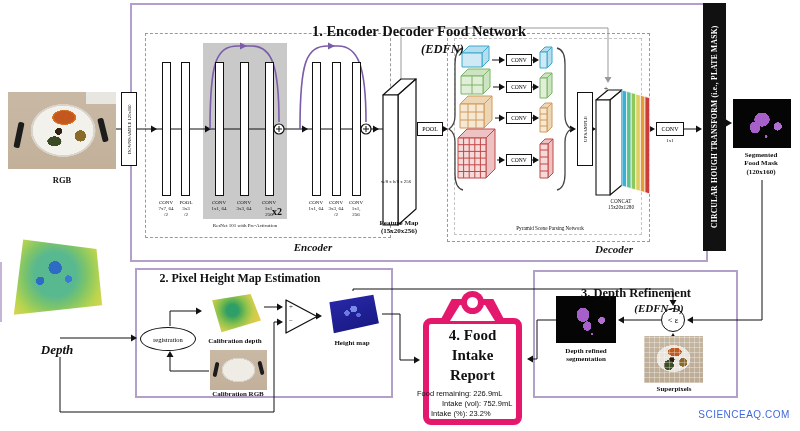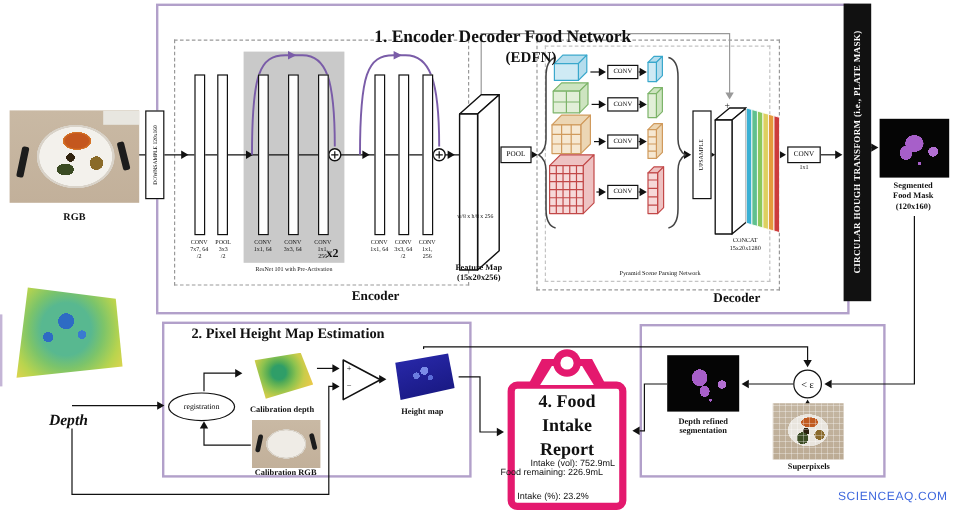--- a/index.html
+++ b/index.html
@@ -2,21 +2,21 @@
 <html><head>
 <meta charset="utf-8">
 <style>
   html,body{margin:0;padding:0;background:#fff;}
   #canvas{position:relative;width:800px;height:431px;background:#fff;overflow:hidden;
           font-family:"Liberation Serif",serif;}
   .abs{position:absolute;}
   .lbl{position:absolute;text-align:center;color:#111;white-space:pre-line;line-height:1.18;
        font-family:"Liberation Serif",serif;z-index:5;}
   .bold{font-weight:bold;}
-  .it{padding-left:43px;}
+  .it{font-style:italic;padding-left:43px;}
   .bar{position:absolute;top:62px;width:9px;height:134px;background:#fff;border:1px solid #111;
        box-sizing:border-box;z-index:3;}
   .wbox{position:absolute;background:#fff;border:1px solid #111;box-sizing:border-box;z-index:3;
         display:flex;align-items:center;justify-content:center;font-family:"Liberation Serif",serif;}
   .vtext{writing-mode:vertical-rl;transform:rotate(180deg);text-align:center;}
   .dash{position:absolute;border:1.5px dashed #999;box-sizing:border-box;z-index:1;}
   .pbox{position:absolute;border:2.5px solid #b2a0ca;box-sizing:border-box;z-index:1;background:transparent;}
   .img{position:absolute;overflow:hidden;z-index:3;}
   svg#wires{position:absolute;left:0;top:0;z-index:2;pointer-events:none;}
   .pink{background:#e4196e;}
@@ -322,20 +322,24 @@
 
   <div class="img" style="left:323px;top:291px;width:59px;height:46px;background:#fff;">
     <div class="abs" style="left:2px;top:2px;width:55px;height:42px;clip-path:polygon(8% 22%,88% 4%,98% 72%,16% 96%);background:
         radial-gradient(circle 6px at 52% 38%, #7b8ce8 0 55%, transparent 56%),
         radial-gradient(circle 5px at 40% 48%, #6a7ce0 0 55%, transparent 56%),
         radial-gradient(circle 4px at 61% 52%, #5a6cd8 0 55%, transparent 56%),
         linear-gradient(160deg, #2b2bb0, #15157a);"></div>
   </div>
   <div class="lbl bold" style="left:321px;top:339px;width:62px;font-size:7px;">Height map</div>
 
+  <div class="lbl bold" style="left:538px;top:271px;width:196px;font-size:12.5px;">
+    <span>3. Depth Refinement</span>
+    <span class="it" style="margin-left:3px;font-size:11px;">(EDFN-D)</span>
+  </div>
 
   <div class="img" style="left:556px;top:296px;width:60px;height:47px;background:
       radial-gradient(ellipse 11px 12px at 45% 40%, #a75fc9 0 58%, transparent 59%),
       radial-gradient(ellipse 7px 8px at 52% 64%, #a75fc9 0 58%, transparent 59%),
       radial-gradient(circle 6px at 76% 52%, #b26fd2 0 58%, transparent 59%),
       radial-gradient(circle 2px at 60% 80%, #a75fc9 0 58%, transparent 59%), #050505;"></div>
   <div class="lbl bold" style="left:548px;top:347px;width:76px;font-size:7px;">Depth refined
 segmentation</div>
 
   <div class="abs" style="left:661px;top:308px;width:24px;height:24px;border:1.5px solid #111;border-radius:50%;background:#fff;z-index:3;box-sizing:border-box;
@@ -357,18 +361,18 @@
   <div class="abs" style="left:423px;top:318px;width:99px;height:107px;background:#fff;border:6px solid #e4196e;border-radius:8px;box-sizing:border-box;z-index:4;"></div>
   <div class="abs pink" style="left:440px;top:299px;width:65px;height:22px;clip-path:polygon(0% 100%,18% 0%,82% 0%,100% 100%);z-index:5;"></div>
   <div class="abs" style="left:450px;top:305px;width:45px;height:16px;background:#fff;clip-path:polygon(0% 100%,22% 0%,78% 0%,100% 100%);z-index:5;"></div>
   <div class="abs pink" style="left:461px;top:291px;width:23px;height:23px;border-radius:50%;z-index:6;"></div>
   <div class="abs" style="left:467px;top:297px;width:11px;height:11px;background:#fff;border-radius:50%;z-index:6;"></div>
 
   <div class="lbl bold" style="left:423px;top:327px;width:99px;font-size:15px;z-index:6;">4. Food</div>
   <div class="lbl bold" style="left:423px;top:347px;width:99px;font-size:15px;z-index:6;">Intake</div>
   <div class="lbl bold" style="left:423px;top:367px;width:99px;font-size:15px;z-index:6;">Report</div>
   <div class="lbl" style="left:417px;top:390px;width:90px;font-size:7.5px;text-align:left;font-family:'Liberation Sans',sans-serif;z-index:6;">Food remaining: 226.9mL</div>
-  <div class="lbl" style="left:431px;top:382px;width:90px;font-size:7.5px;text-align:left;font-family:'Liberation Sans',sans-serif;z-index:6;padding-left:11px;">Intake (vol): 752.9mL</div>
+  <div class="lbl" style="left:431px;top:400px;width:90px;font-size:7.5px;text-align:left;font-family:'Liberation Sans',sans-serif;z-index:6;padding-left:11px;">Intake (vol): 752.9mL</div>
   <div class="lbl" style="left:431px;top:410px;width:90px;font-size:7.5px;text-align:left;font-family:'Liberation Sans',sans-serif;z-index:6;">Intake (%): 23.2%</div>
 
   <div class="lbl" style="left:688px;top:409px;width:112px;font-size:10px;color:#1d4ed8;letter-spacing:0.5px;font-family:'Liberation Sans',sans-serif;opacity:0.85;">SCIENCEAQ.COM</div>
 
 </div>
 
 </body></html>

